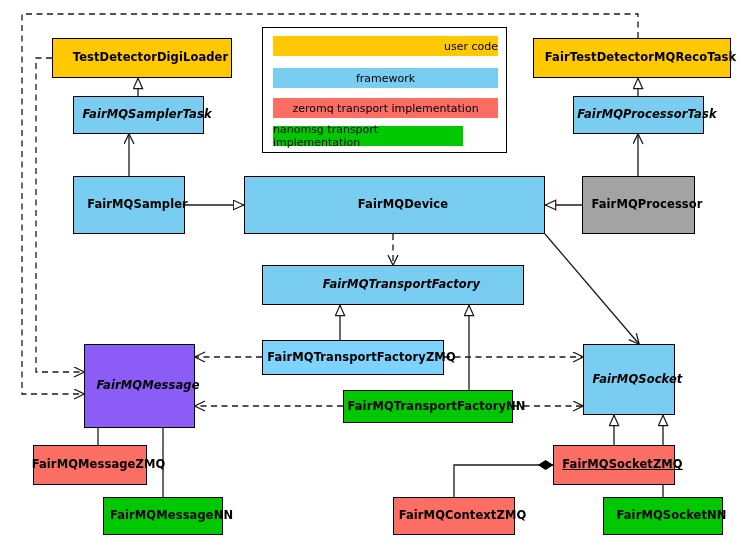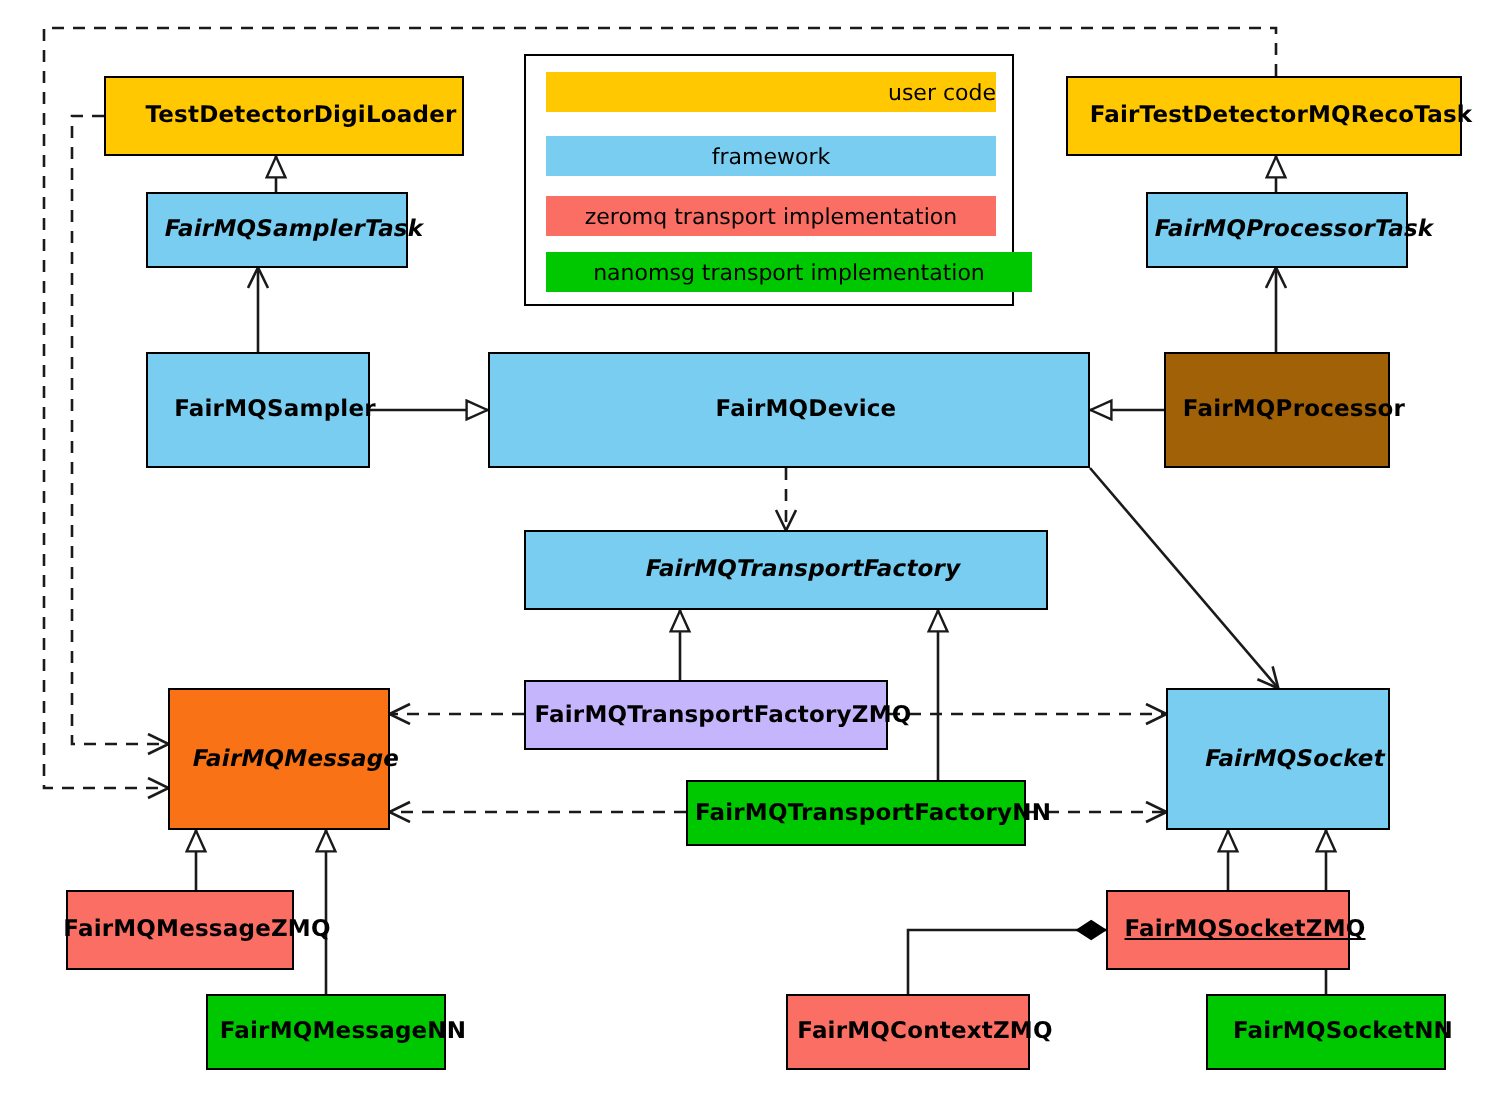--- a/index.html
+++ b/index.html
@@ -87,49 +87,49 @@
   </div>
 
   <div class="node" style="left:73px;top:176px;width:112px;height:58px;background:#78CDF0;">
     <span>FairMQSampler</span>
   </div>
 
   <div class="node" style="left:244px;top:176px;width:301px;height:58px;background:#78CDF0;">
     <span>FairMQDevice</span>
   </div>
 
-  <div class="node" style="left:582px;top:176px;width:113px;height:58px;background:#a16207;">
+  <div class="node" style="left:582px;top:176px;width:113px;height:58px;background:#a3a3a3;">
     <span>FairMQProcessor</span>
   </div>
 
   <div class="node" style="left:533px;top:38px;width:198px;height:40px;background:#FFC800;">
     <span>FairTestDetectorMQRecoTask</span>
   </div>
 
   <div class="node italic" style="left:573px;top:96px;width:131px;height:38px;background:#78CDF0;">
     <span>FairMQProcessorTask</span>
   </div>
 
   <div class="node italic" style="left:262px;top:265px;width:262px;height:40px;background:#78CDF0;">
     <span>FairMQTransportFactory</span>
   </div>
 
-  <div class="node" style="left:262px;top:340px;width:182px;height:35px;background:#c4b5fd;">
+  <div class="node" style="left:262px;top:340px;width:182px;height:35px;background:#7dd3fc;">
     <span>FairMQTransportFactoryZMQ</span>
   </div>
 
   <div class="node" style="left:343px;top:390px;width:170px;height:33px;background:#00C800;">
     <span>FairMQTransportFactoryNN</span>
   </div>
 
-  <div class="node italic" style="left:84px;top:344px;width:111px;height:71px;background:#f97316;">
+  <div class="node italic" style="left:84px;top:344px;width:111px;height:84px;background:#8b5cf6;">
     <span>FairMQMessage</span>
   </div>
 
-  <div class="node italic" style="left:583px;top:344px;width:112px;height:71px;background:#78CDF0;">
+  <div class="node italic" style="left:583px;top:344px;width:92px;height:71px;background:#78CDF0;">
     <span>FairMQSocket</span>
   </div>
 
   <div class="node" style="left:33px;top:445px;width:114px;height:40px;background:#FA6E64;">
     <span>FairMQMessageZMQ</span>
   </div>
 
   <div class="node" style="left:103px;top:497px;width:120px;height:38px;background:#00C800;">
     <span>FairMQMessageNN</span>
   </div>
@@ -149,18 +149,18 @@
   <div class="legend-box" style="left:262px;top:27px;width:245px;height:126px;">
     <div class="legend-row" style="left:10px;top:8px;width:225px;height:20px;background:#FFC800;justify-content:flex-end;">
       <span>user code</span>
     </div>
     <div class="legend-row" style="left:10px;top:40px;width:225px;height:20px;background:#78CDF0;">
       <span>framework</span>
     </div>
     <div class="legend-row" style="left:10px;top:70px;width:225px;height:20px;background:#FA6E64;">
       <span>zeromq transport implementation</span>
     </div>
-    <div class="legend-row" style="left:10px;top:98px;width:243px;height:20px;background:#00C800;">
+    <div class="legend-row" style="left:10px;top:98px;width:190px;height:20px;background:#00C800;">
       <span>nanomsg transport implementation</span>
     </div>
   </div>
 
 </div>
 
 </body></html>

